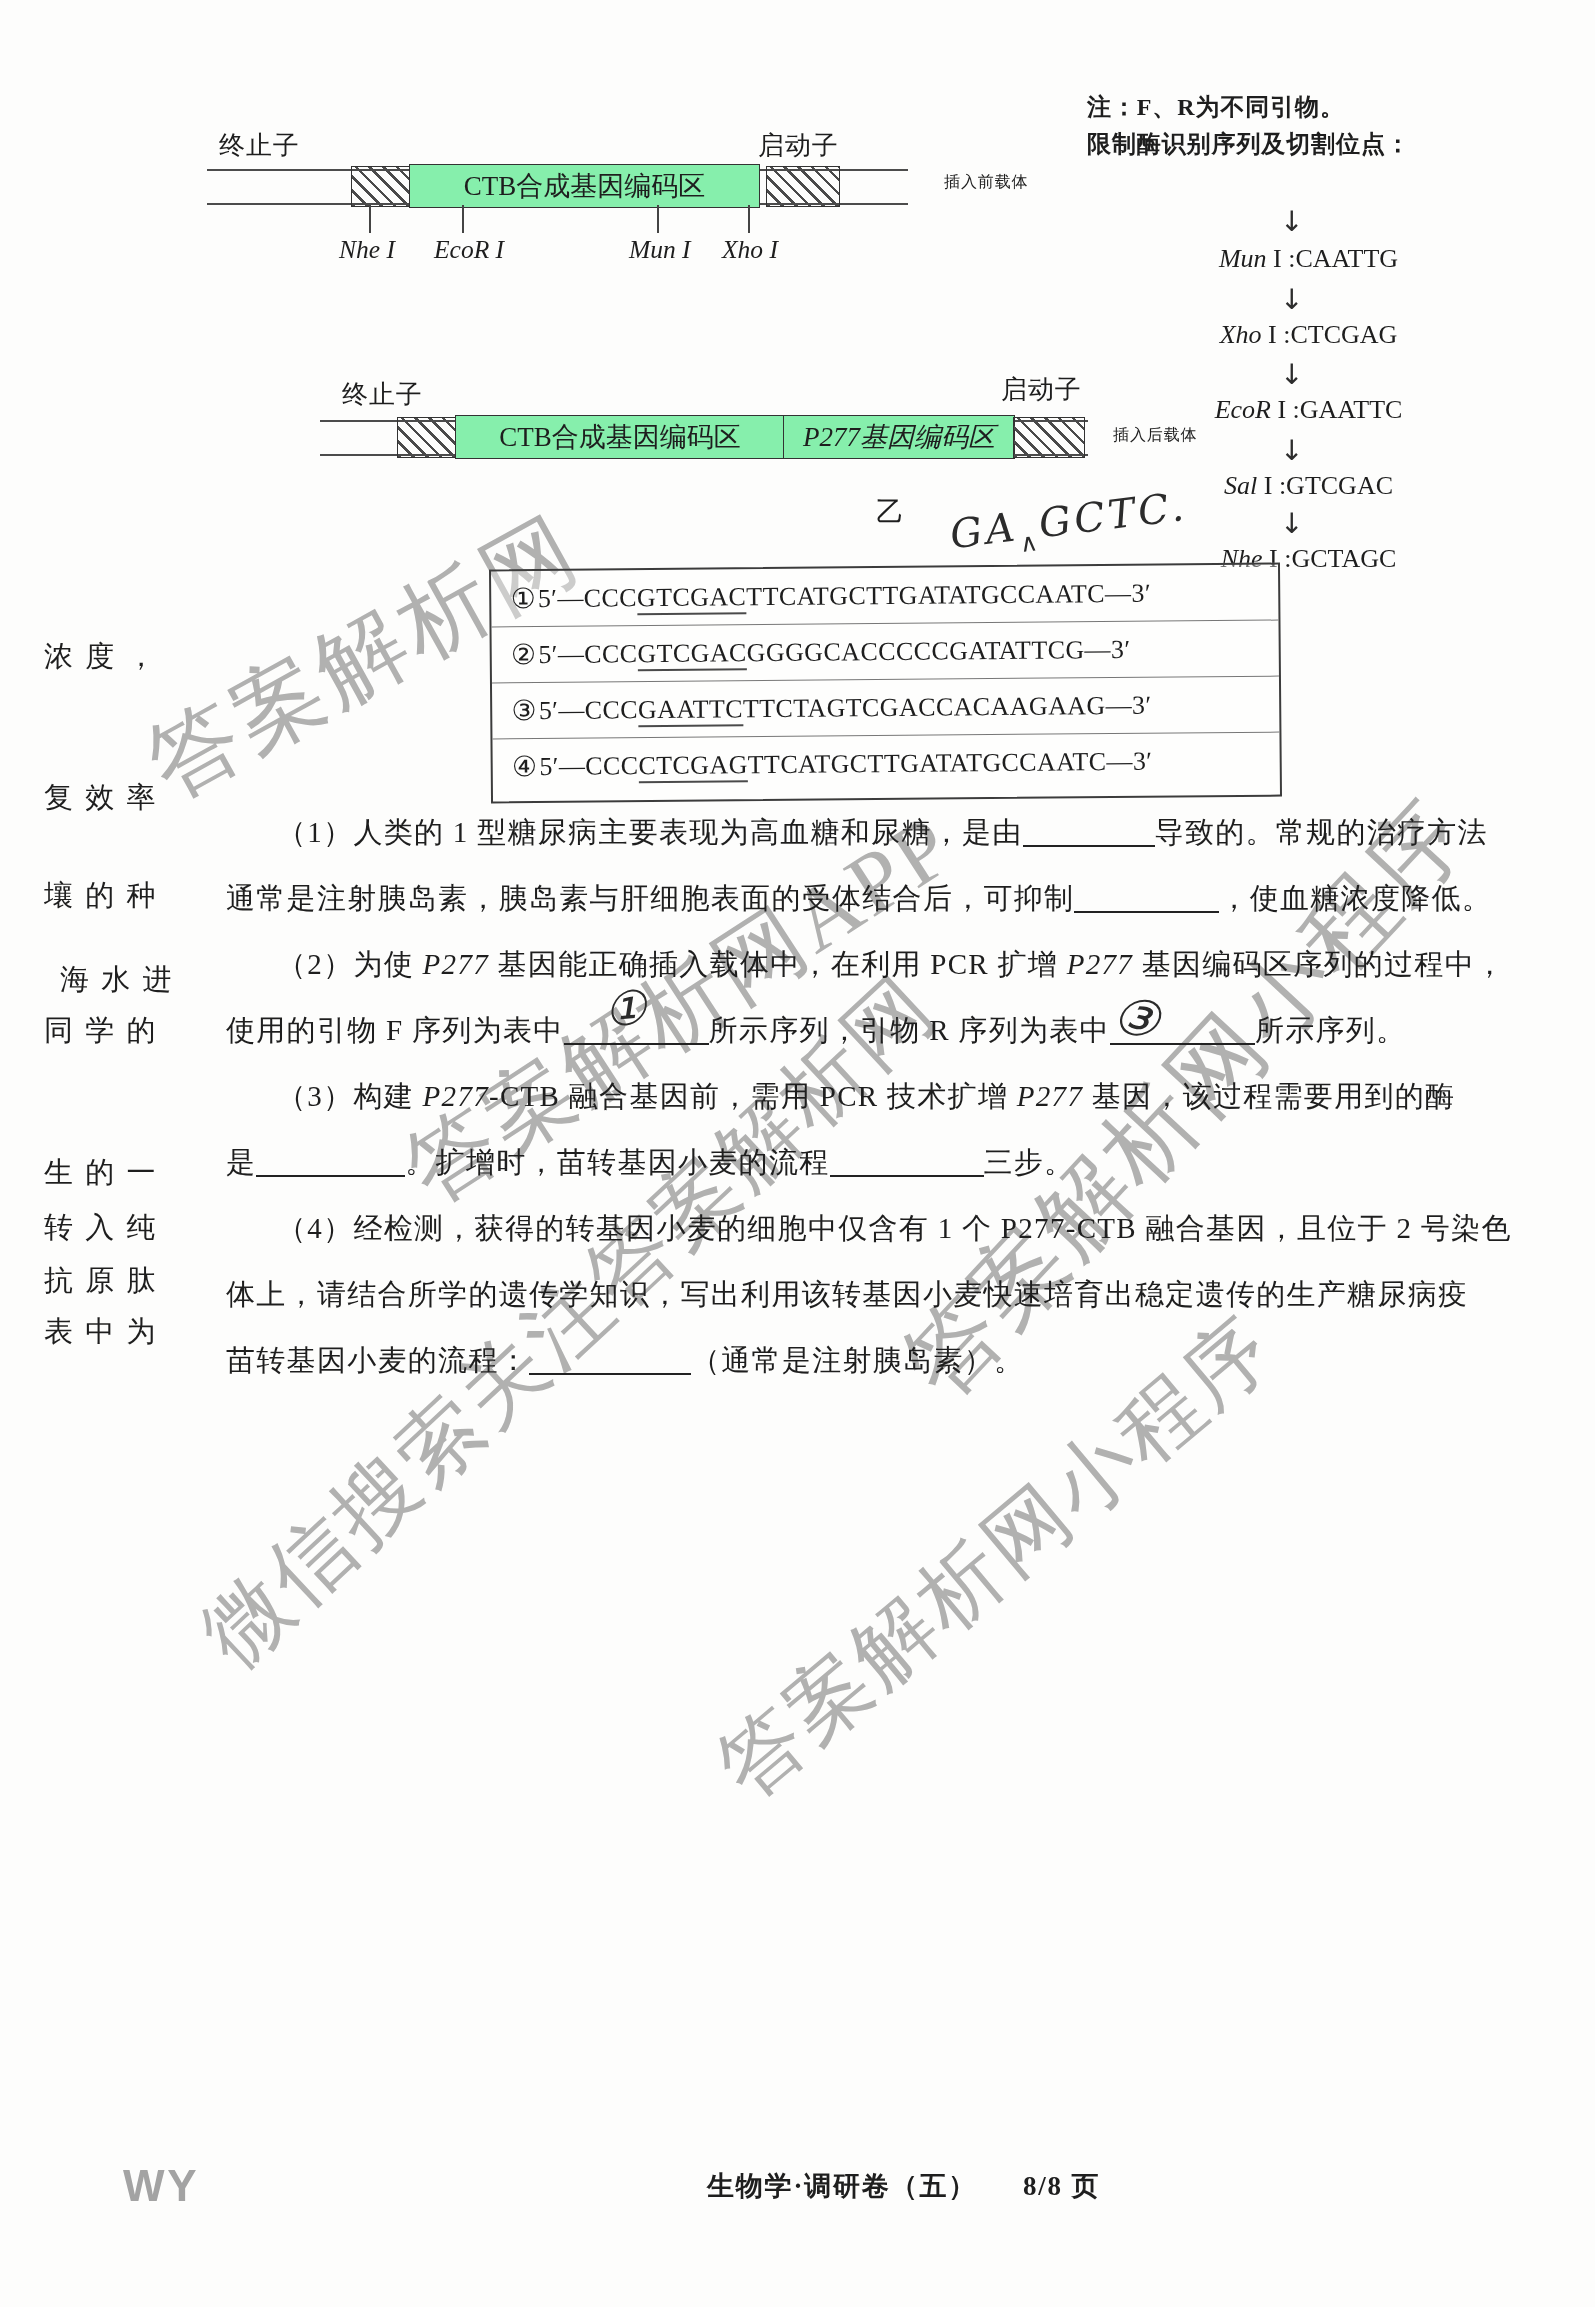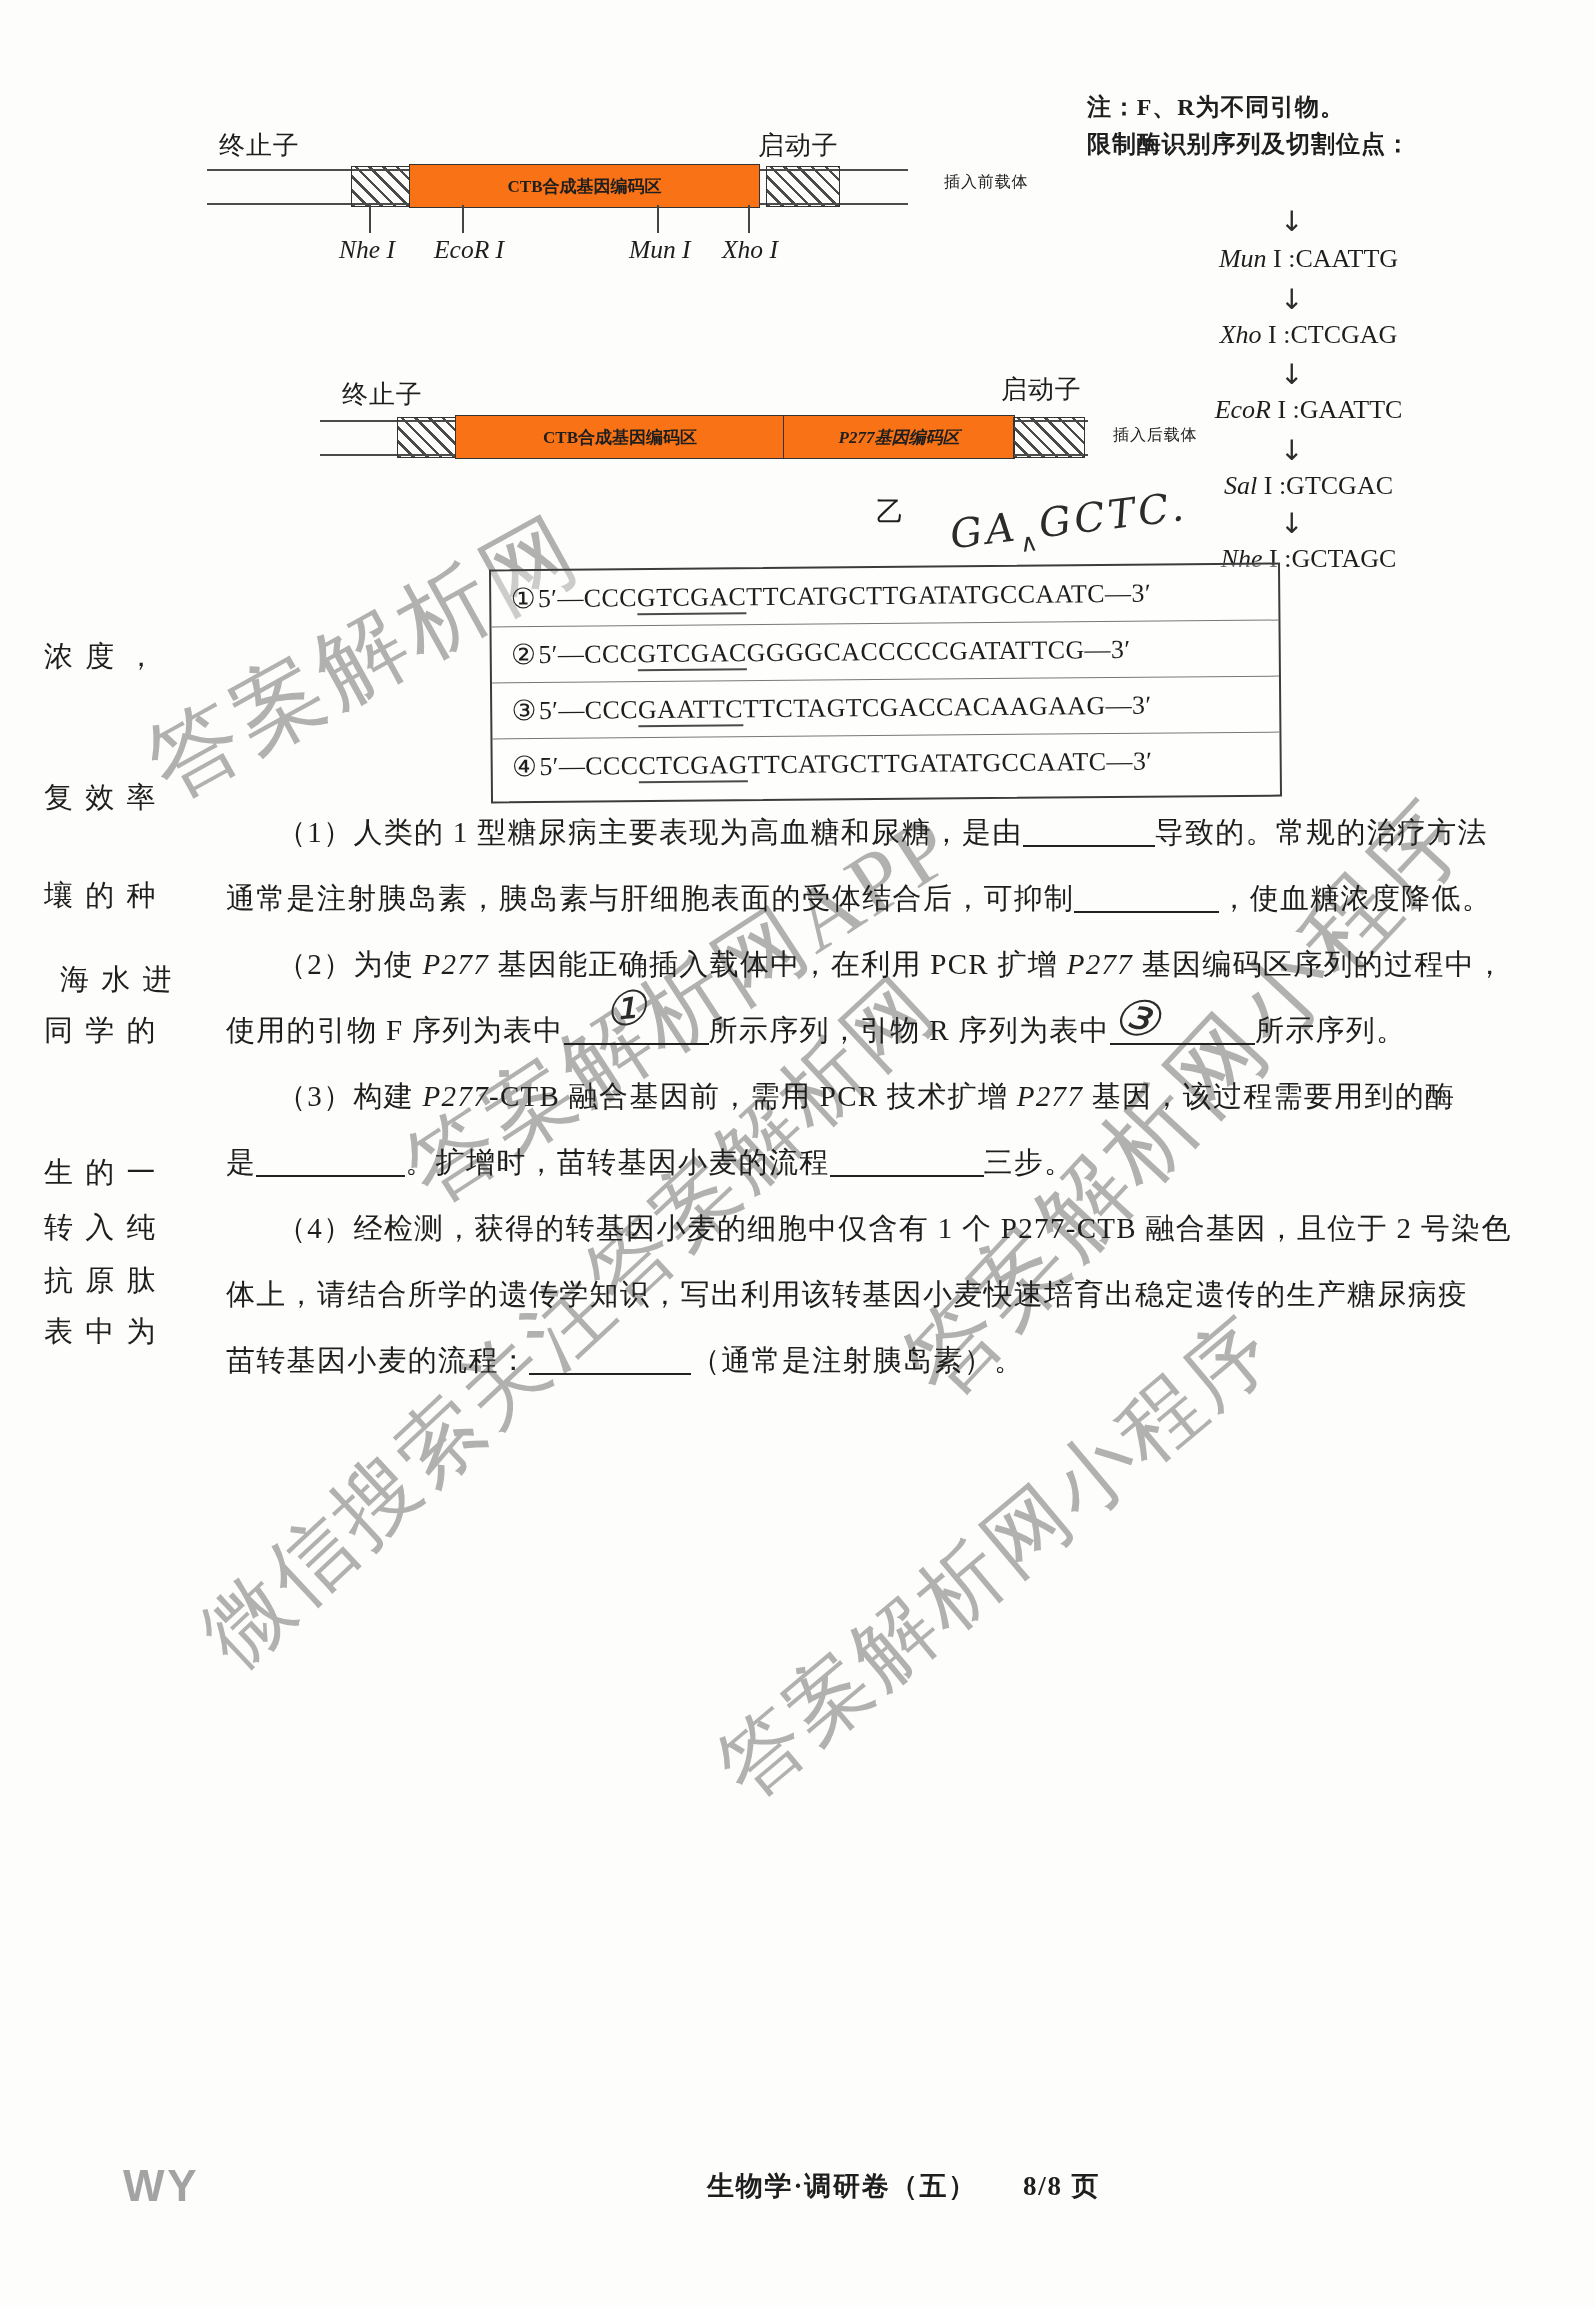--- a/index.html
+++ b/index.html
@@ -5,22 +5,22 @@
   html,body{margin:0;padding:0;background:#e8e8e8;}
   #page{position:relative;width:1596px;height:2307px;background:#fdfdfc;overflow:hidden;
         font-family:"Liberation Serif","DejaVu Serif",serif;color:#1e1e1e;}
   .abs{position:absolute;}
   .cjk{letter-spacing:1.8px;}
   
   .wm{position:absolute;color:#949494;opacity:.72;white-space:nowrap;
       font-family:"Liberation Serif","DejaVu Serif",serif;transform-origin:center;}
   
   .strip{position:absolute;border-top:2.6px solid #4c4c4c;border-bottom:2.6px solid #4c4c4c;}
-  .vbox{position:absolute;background:#f97316;border:1.8px solid #333;display:flex;align-items:center;justify-content:center;
-        font-size:17px;white-space:nowrap;font-weight:bold;}
+  .vbox{position:absolute;background:#86efac;border:1.8px solid #333;display:flex;align-items:center;justify-content:center;
+        font-size:27px;white-space:nowrap;}
   .hatch{position:absolute;border:1.8px solid #333;
          background:repeating-linear-gradient(45deg,#4a4a4a 0 2.6px,transparent 2.6px 9.7px);}
   .dlabel{position:absolute;font-size:26px;letter-spacing:0.9px;}
   .tick{position:absolute;width:2.2px;background:#444;}
   .sitelabel{position:absolute;font-size:25.5px;font-style:italic;white-space:nowrap;}
   .caption{position:absolute;font-size:16px;letter-spacing:0.9px;white-space:nowrap;}
   
   .notetxt{position:absolute;font-size:24px;font-weight:bold;letter-spacing:0.9px;white-space:nowrap;}
   .enz-row{position:absolute;width:369px;text-align:center;font-size:26px;white-space:nowrap;}
   .enz-row i{letter-spacing:0;}

